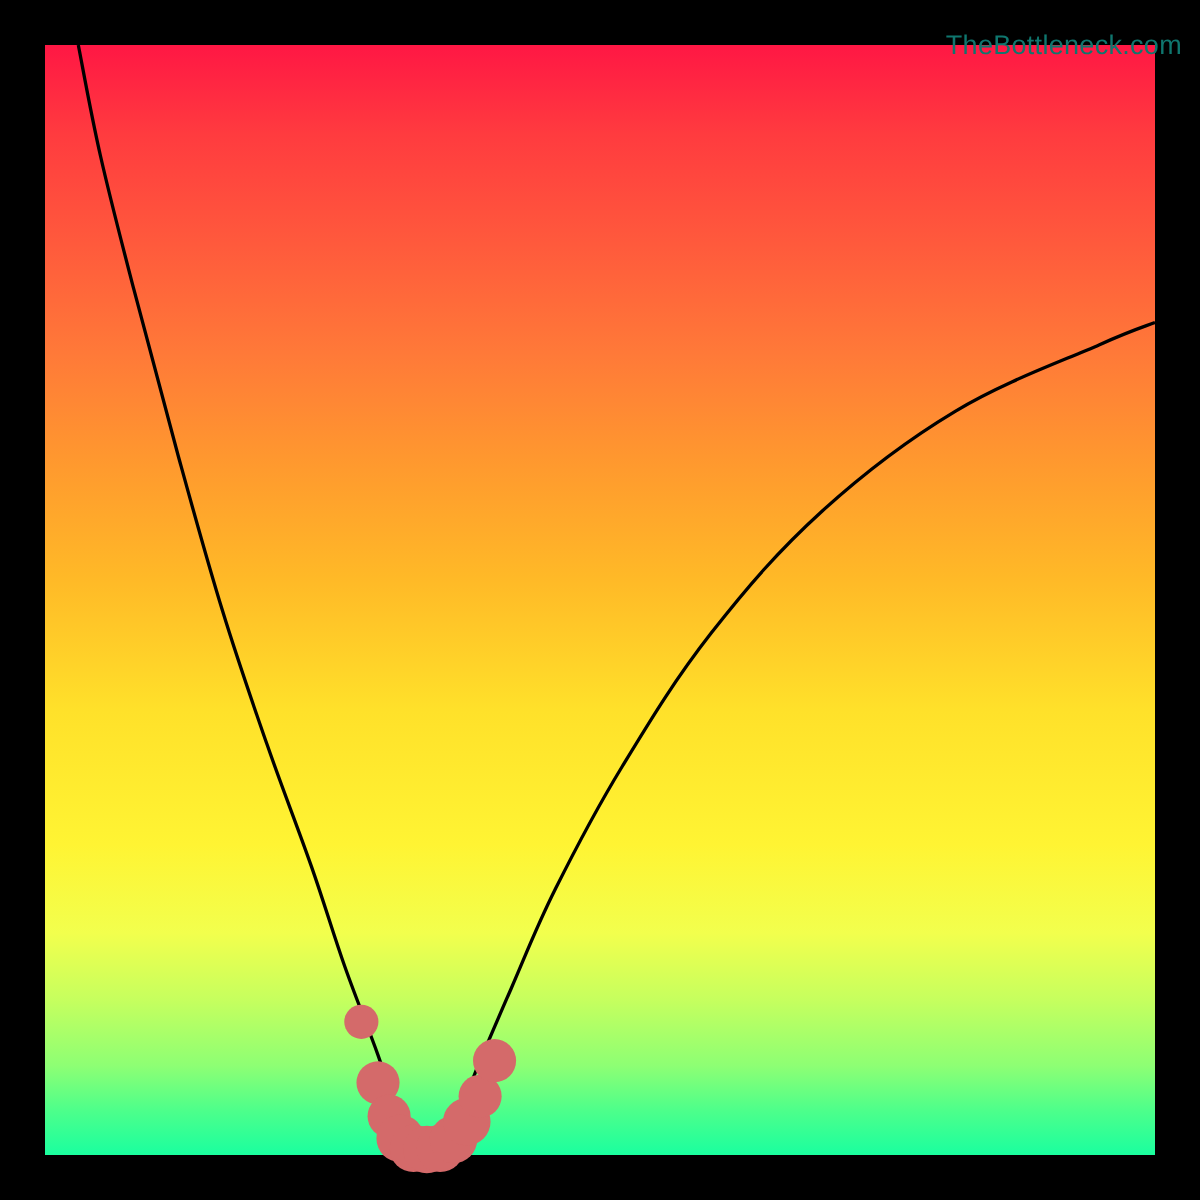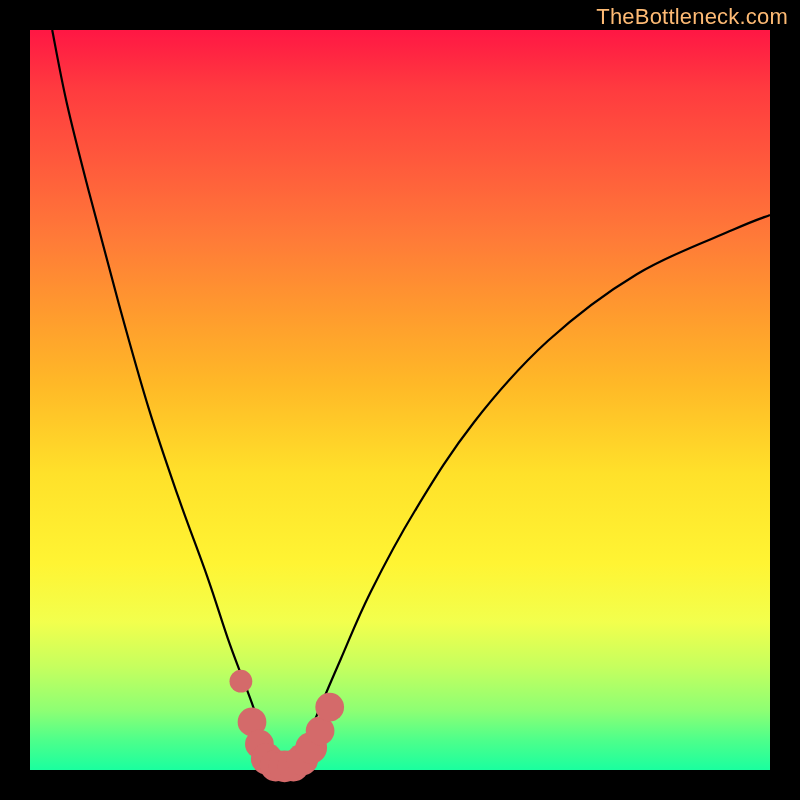--- a/index.html
+++ b/index.html
@@ -35,24 +35,24 @@
       #fff433 72%,
       #f2ff4d 80%,
       #c6ff5e 86%,
       #8dff74 92%,
       #4dff8b 96%,
       #1aff9f 100%
     );
   }
   .watermark {
     position: absolute;
-    top: 4px;
+    top: 20px;
     right: 12px;
-    color: #fdba74;
-    font-size: 22px;
+    color: #0f766e;
+    font-size: 18px;
     font-weight: 500;
     letter-spacing: 0.2px;
     user-select: none;
   }
   svg.curve {
     position: absolute;
     left: 0;
     top: 0;
     width: 740px;
     height: 740px;

